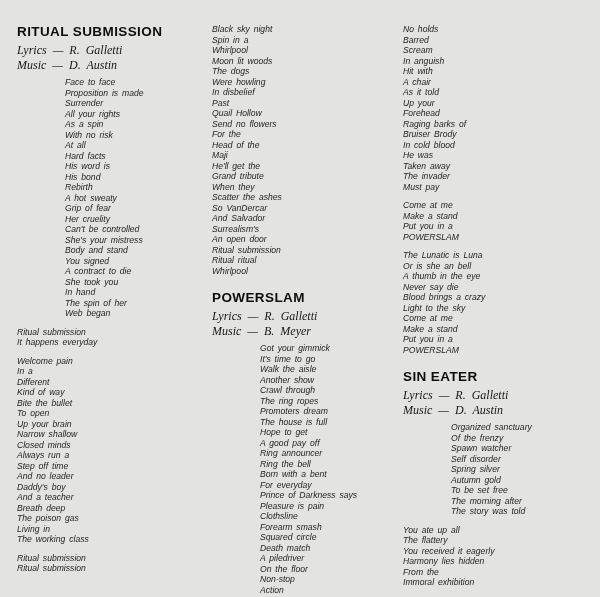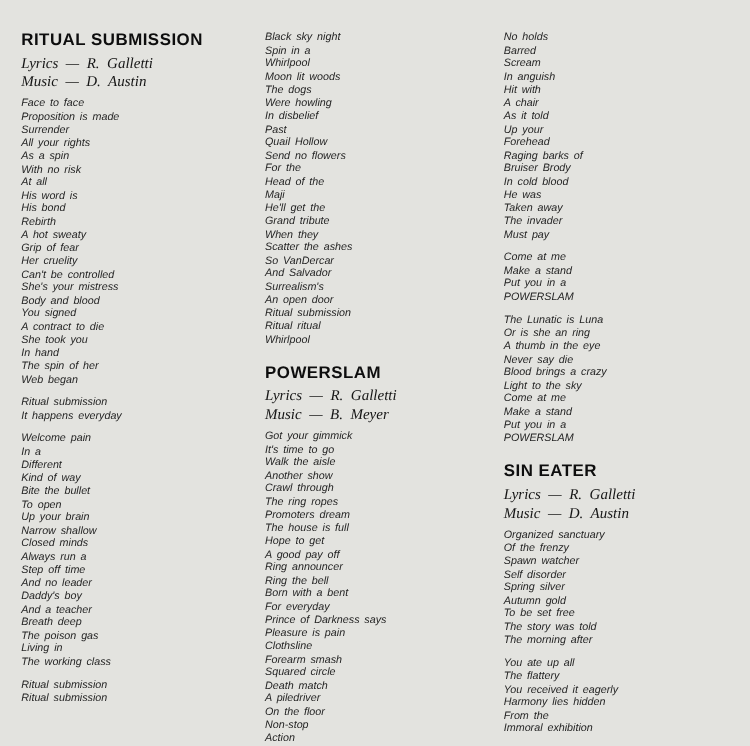--- a/index.html
+++ b/index.html
@@ -45,21 +45,21 @@
   .credit{
     font-family:"Liberation Serif", serif;
     font-style:italic;
     font-size:12px;
     line-height:15px;
     color:#161616;
     word-spacing:3px;
     white-space:nowrap;
   }
   .verse{margin:0 0 8px 0;font-style:italic;}
-  .credit + .verse{margin-top:4px;}
+  .credit + .verse{margin-top:4px;margin-left:48px;}
   .line{
     font-size:8.6px;
     line-height:10.5px;
     color:#242424;
     word-spacing:1.5px;
     white-space:nowrap;
   }
 </style>
 </head>
 <body>
@@ -70,29 +70,30 @@
       <div class="credit">Lyrics — R. Galletti</div>
       <div class="credit">Music — D. Austin</div>
       <div class="verse">
         <div class="line">Face to face</div>
         <div class="line">Proposition is made</div>
         <div class="line">Surrender</div>
         <div class="line">All your rights</div>
         <div class="line">As a spin</div>
         <div class="line">With no risk</div>
         <div class="line">At all</div>
+        <div class="line">Hard facts</div>
         <div class="line">His word is</div>
         <div class="line">His bond</div>
         <div class="line">Rebirth</div>
         <div class="line">A hot sweaty</div>
         <div class="line">Grip of fear</div>
         <div class="line">Her cruelity</div>
         <div class="line">Can't be controlled</div>
         <div class="line">She's your mistress</div>
-        <div class="line">Body and blood</div>
+        <div class="line">Body and stand</div>
         <div class="line">You signed</div>
         <div class="line">A contract to die</div>
         <div class="line">She took you</div>
         <div class="line">In hand</div>
         <div class="line">The spin of her</div>
         <div class="line">Web began</div>
       </div>
       <div class="verse">
         <div class="line">Ritual submission</div>
         <div class="line">It happens everyday</div>
@@ -199,43 +200,43 @@
         <div class="line">Must pay</div>
       </div>
       <div class="verse">
         <div class="line">Come at me</div>
         <div class="line">Make a stand</div>
         <div class="line">Put you in a</div>
         <div class="line">POWERSLAM</div>
       </div>
       <div class="verse">
         <div class="line">The Lunatic is Luna</div>
-        <div class="line">Or is she an ring</div>
+        <div class="line">Or is she an bell</div>
         <div class="line">A thumb in the eye</div>
         <div class="line">Never say die</div>
         <div class="line">Blood brings a crazy</div>
         <div class="line">Light to the sky</div>
         <div class="line">Come at me</div>
         <div class="line">Make a stand</div>
         <div class="line">Put you in a</div>
         <div class="line">POWERSLAM</div>
       </div>
       <div class="song-title">SIN EATER</div>
       <div class="credit">Lyrics — R. Galletti</div>
       <div class="credit">Music — D. Austin</div>
       <div class="verse">
         <div class="line">Organized sanctuary</div>
         <div class="line">Of the frenzy</div>
         <div class="line">Spawn watcher</div>
         <div class="line">Self disorder</div>
         <div class="line">Spring silver</div>
         <div class="line">Autumn gold</div>
         <div class="line">To be set free</div>
+        <div class="line">The morning after</div>
         <div class="line">The story was told</div>
-        <div class="line">The morning after</div>
       </div>
       <div class="verse">
         <div class="line">You ate up all</div>
         <div class="line">The flattery</div>
         <div class="line">You received it eagerly</div>
         <div class="line">Harmony lies hidden</div>
         <div class="line">From the</div>
         <div class="line">Immoral exhibition</div>
       </div>
     </div>

